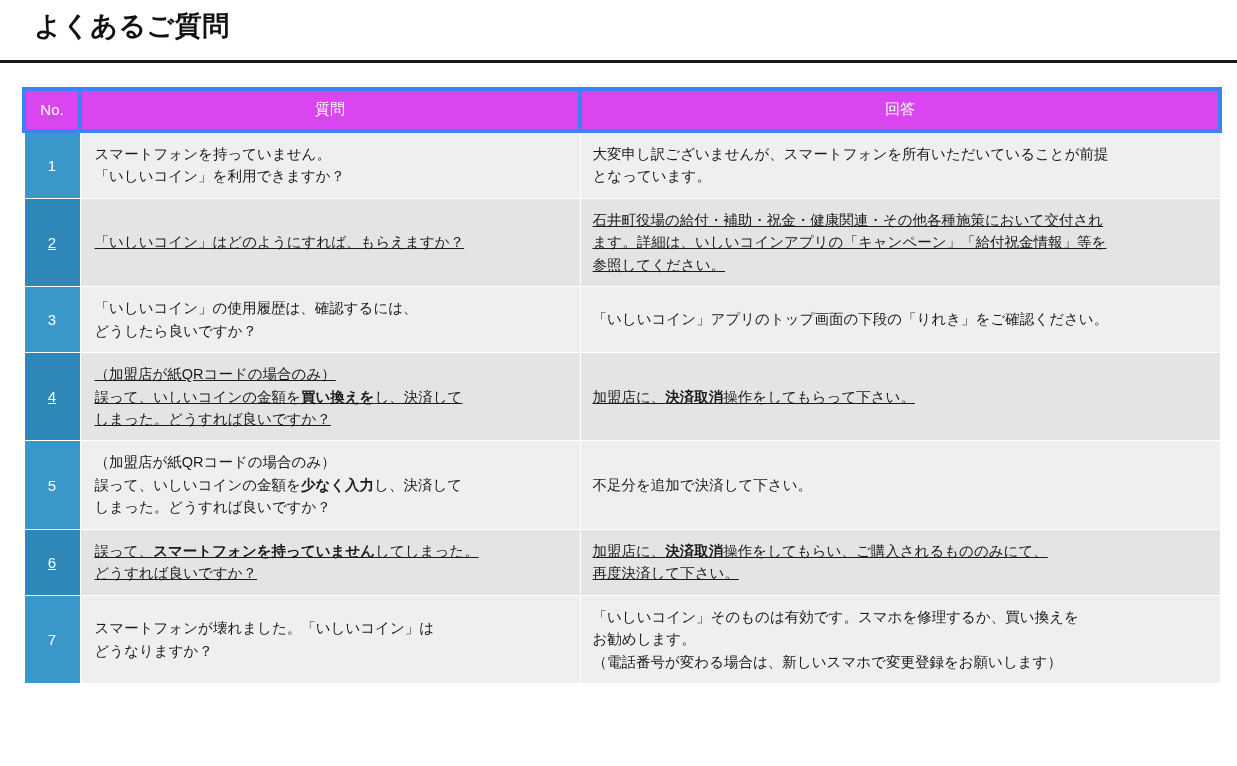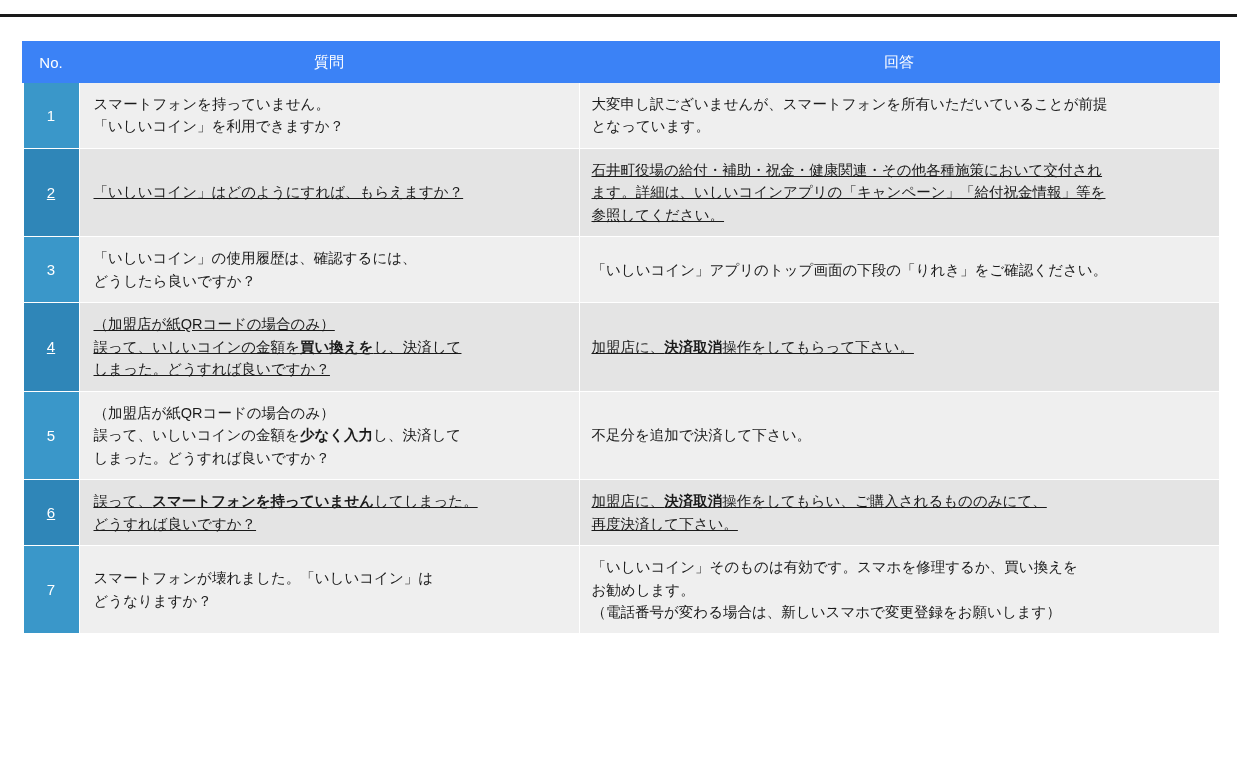--- a/index.html
+++ b/index.html
@@ -38,28 +38,28 @@
     border-collapse: collapse;
     margin: 24px 0 0 22px;
     width: 1196px;
     table-layout: fixed;
   }
   table.faq col.c-no { width: 56px; }
   table.faq col.c-q  { width: 500px; }
   table.faq col.c-a  { width: 640px; }
 
   thead th {
-    background: #3b82f6;
+    background: #d946ef;
     color: #ffffff;
     font-size: 15px;
     font-weight: normal;
     height: 34px;
     text-align: center;
     vertical-align: middle;
-    border: 2px solid #3b82f6;
+    border: 4px solid #3b82f6;
     padding: 2px 4px;
   }
   thead th.no-head {
     font-size: 15px;
   }
   tbody td {
     border: 1px solid #ffffff;
     vertical-align: middle;
     font-size: 14.5px;
     line-height: 1.55;
@@ -90,20 +90,21 @@
     margin-top: 44px;
   }
   .b { font-weight: bold; }
   .row-line { display: block; }
 </style>
 </head>
 <body>
 
 <div class="page">
 
+  <div class="page-title">よくあるご質問</div>
   <div class="title-rule"></div>
 
   <table class="faq">
     <colgroup>
       <col class="c-no">
       <col class="c-q">
       <col class="c-a">
     </colgroup>
     <thead>
       <tr>

